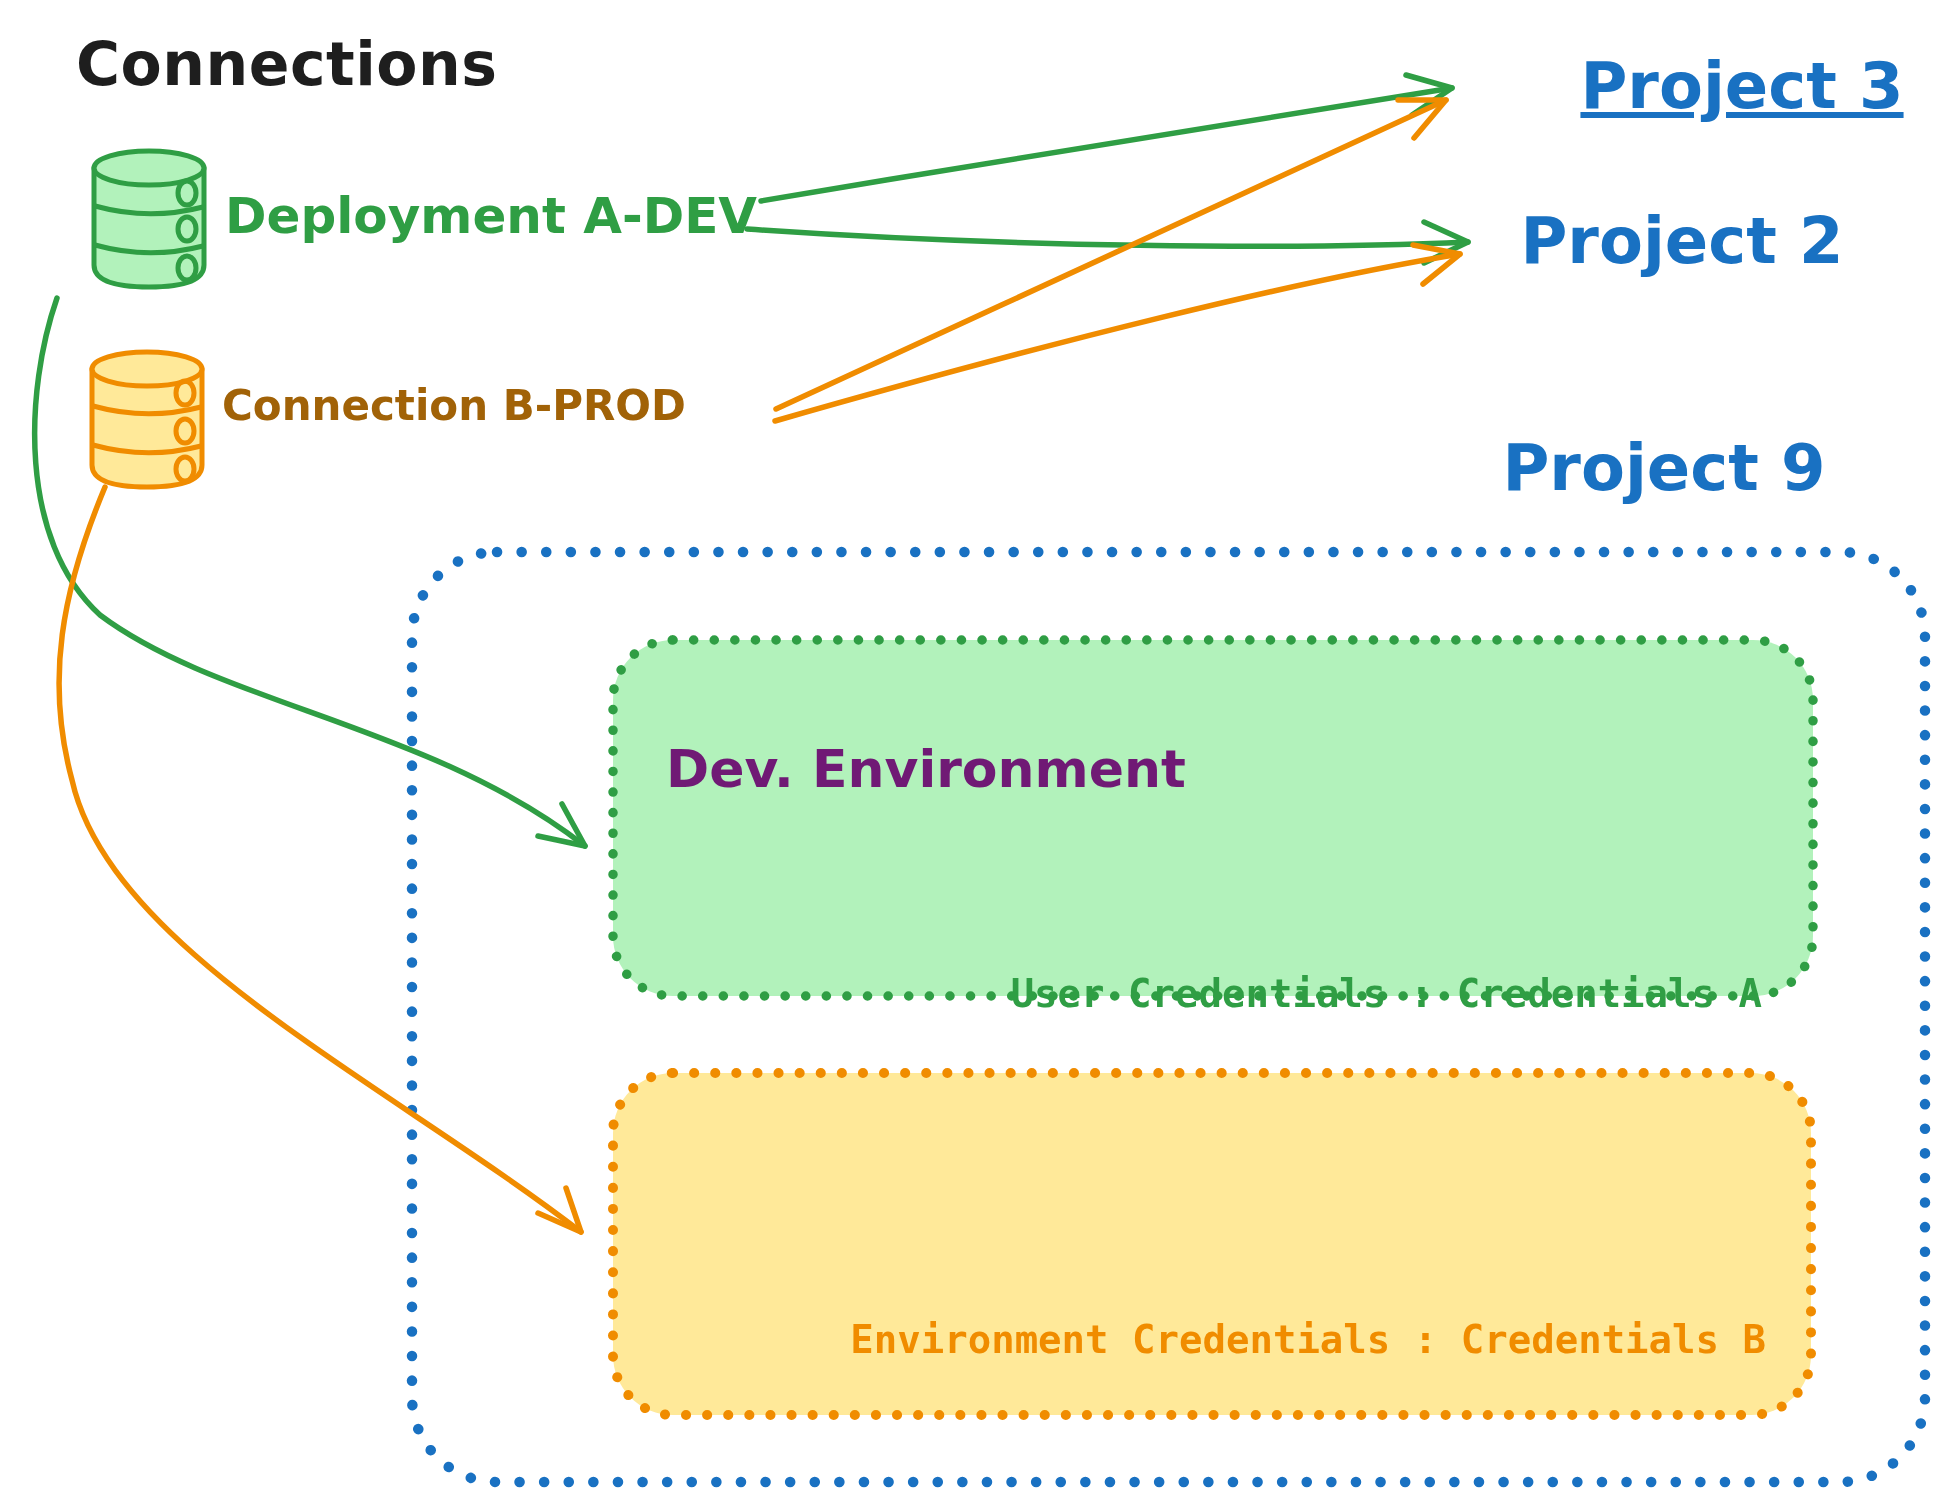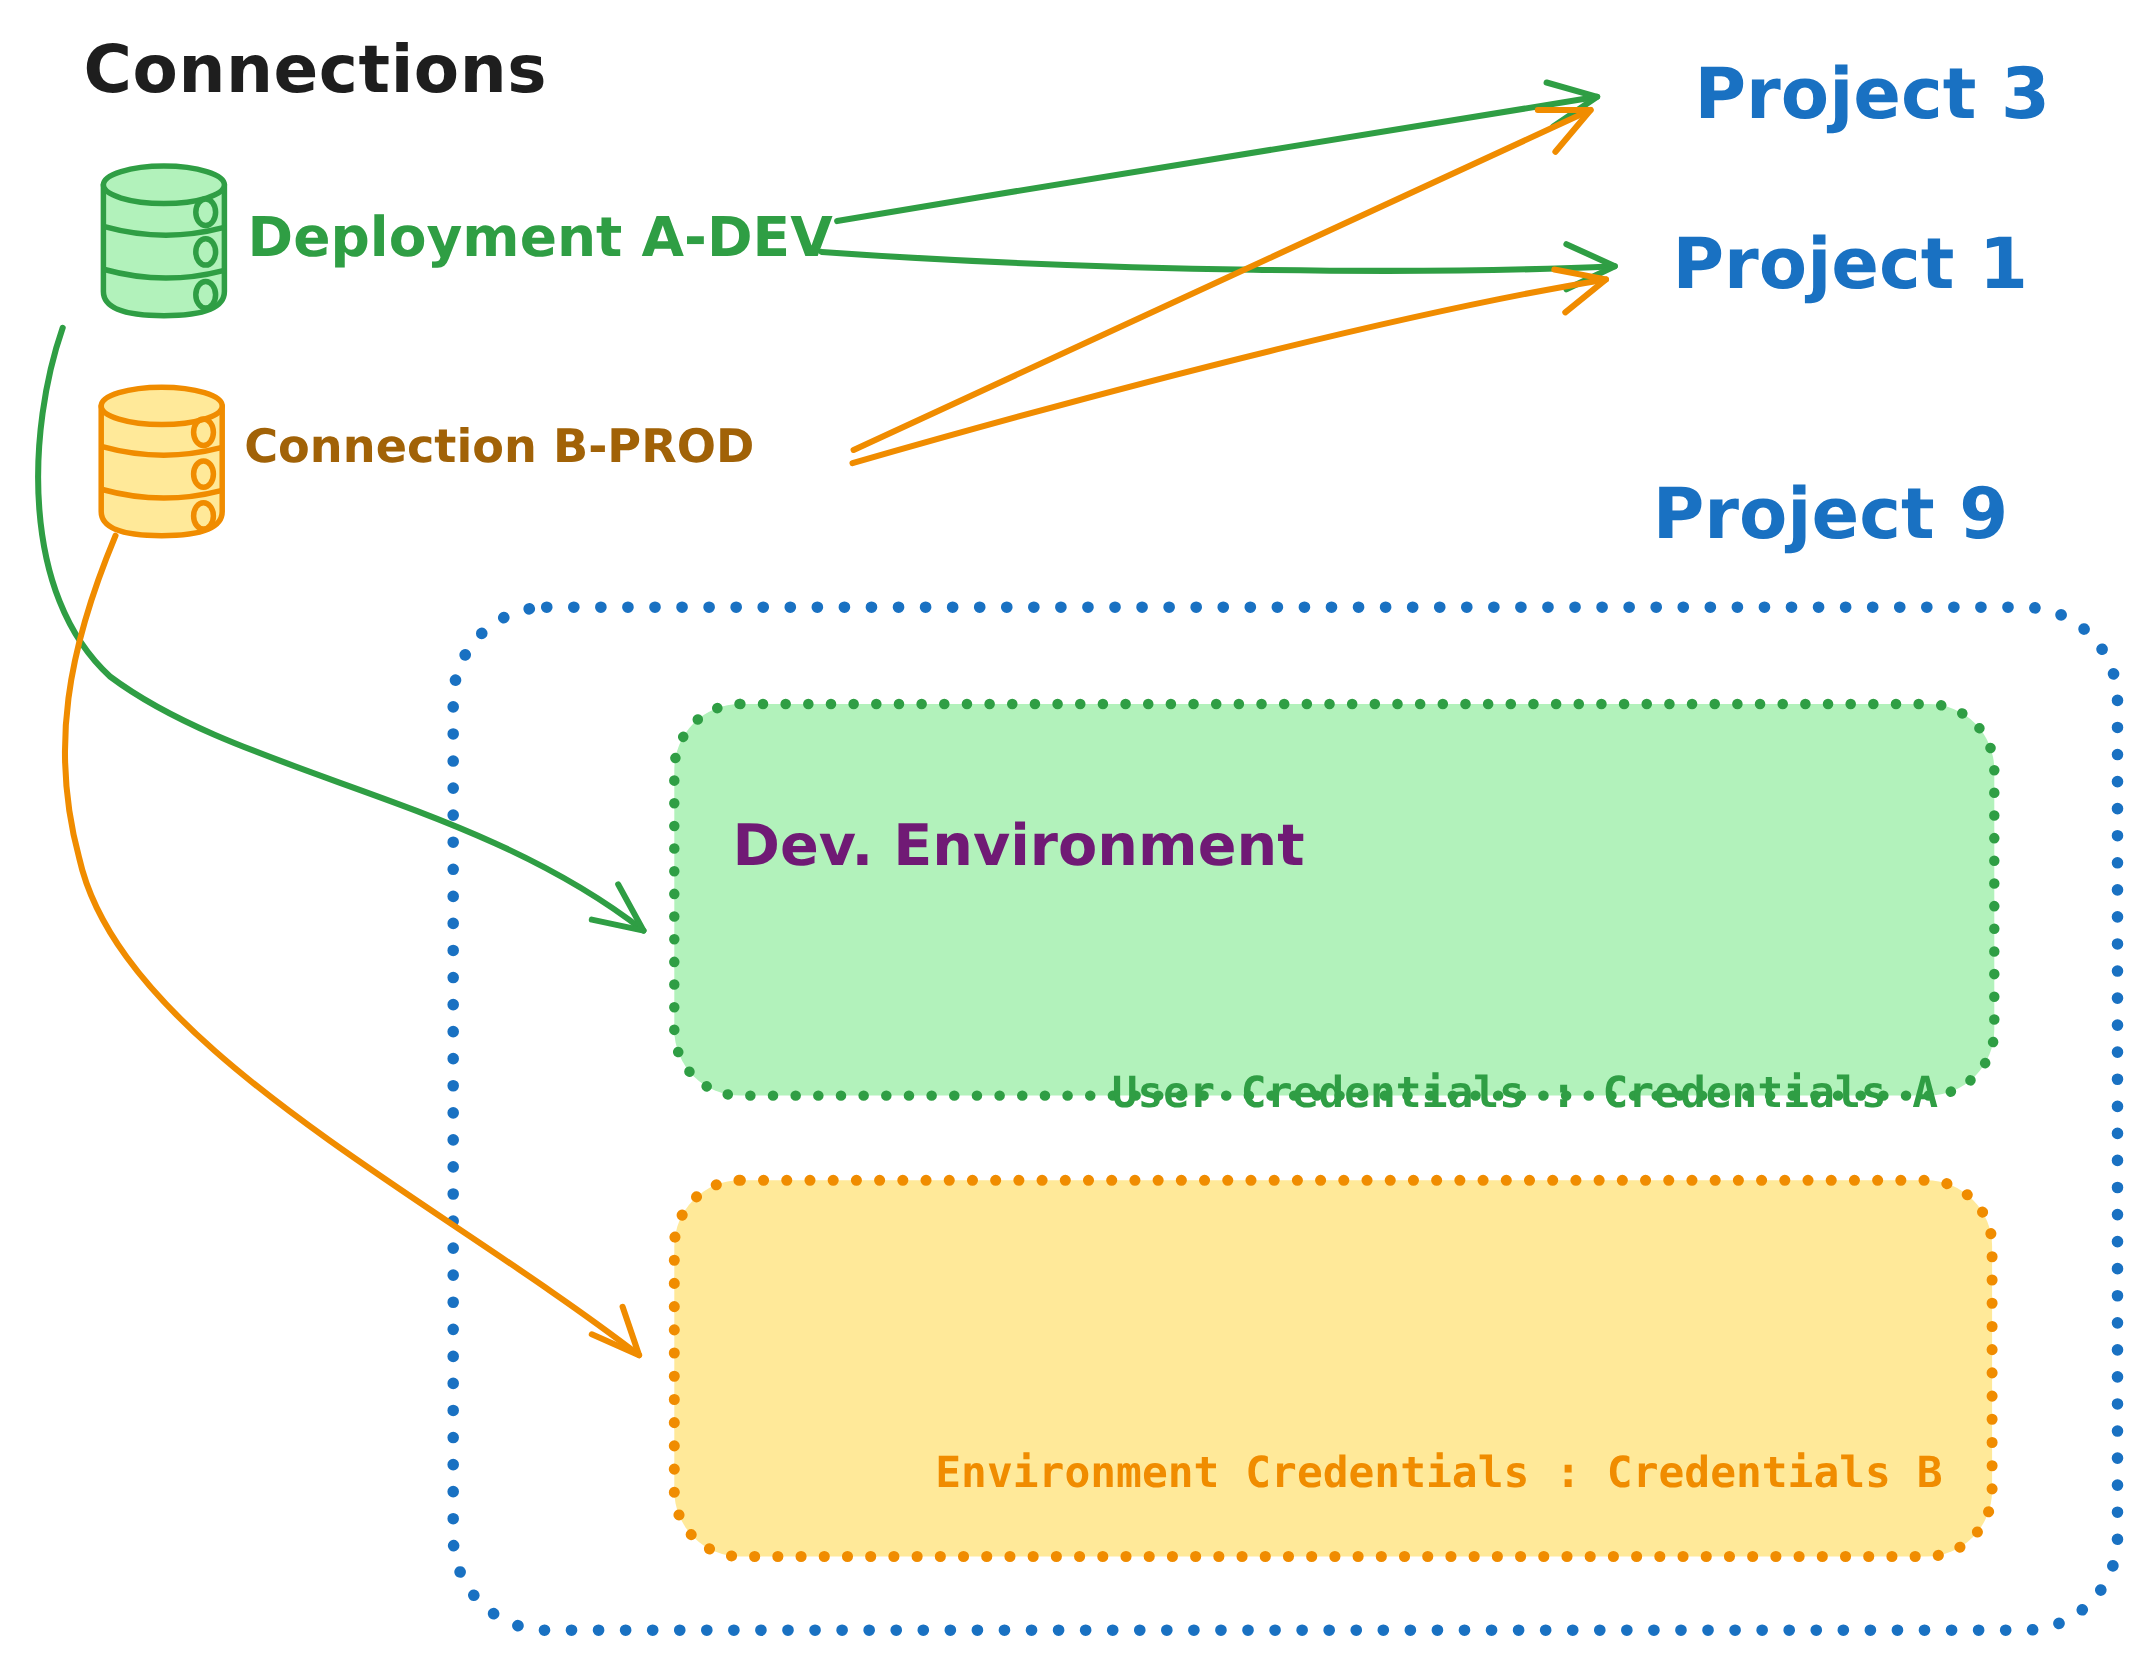--- a/index.html
+++ b/index.html
@@ -15,21 +15,21 @@
   .t {
     position: absolute;
     font-weight: 700;
     white-space: nowrap;
     line-height: 1.2;
   }
   .title { left: 76px; top: 28px; font-size: 60px; color: #1e1e1e; letter-spacing: 0.5px; }
   .conn-a { left: 225px; top: 186px; font-size: 50px; color: #2f9e44; }
   .conn-b { left: 222px; top: 381px; font-size: 42px; color: #a16207; }
   .project { width: 380px; text-align: center; font-size: 64px; color: #1971c2; }
-  .p3 { left: 1512px; top: 48px; }
+  .p3 { left: 1552px; top: 48px; text-decoration: underline; }
   .p2 { left: 1492px; top: 203px; }
   .p1 { left: 1474px; top: 430px; }
   .env-label { font-size: 52px; }
   .dev-label  { left: 666px; top: 690px; color: #701a75; margin-top: 48px; }
   .prod-label { left: 670px; top: 1102px; color: #f08c00; }
   .creds {
     font-family: "DejaVu Sans Mono", monospace;
     font-weight: 700;
     font-size: 39px;
   }
@@ -97,21 +97,21 @@
   </svg>
 
   <div class="t title">Connections</div>
 
   <div class="t conn-a">Deployment A-DEV</div>
 
   <div class="t conn-b">Connection B-PROD</div>
 
   <div class="t project p3">Project 3</div>
 
-  <div class="t project p2">Project 1</div>
+  <div class="t project p2">Project 2</div>
 
   <div class="t project p1">Project 9</div>
 
   <div class="t env-label dev-label">Dev. Environment</div>
 
   <div class="t creds dev-creds">User Credentials : Credentials A</div>
 
 
   <div class="t creds prod-creds">Environment Credentials : Credentials B</div>
 

